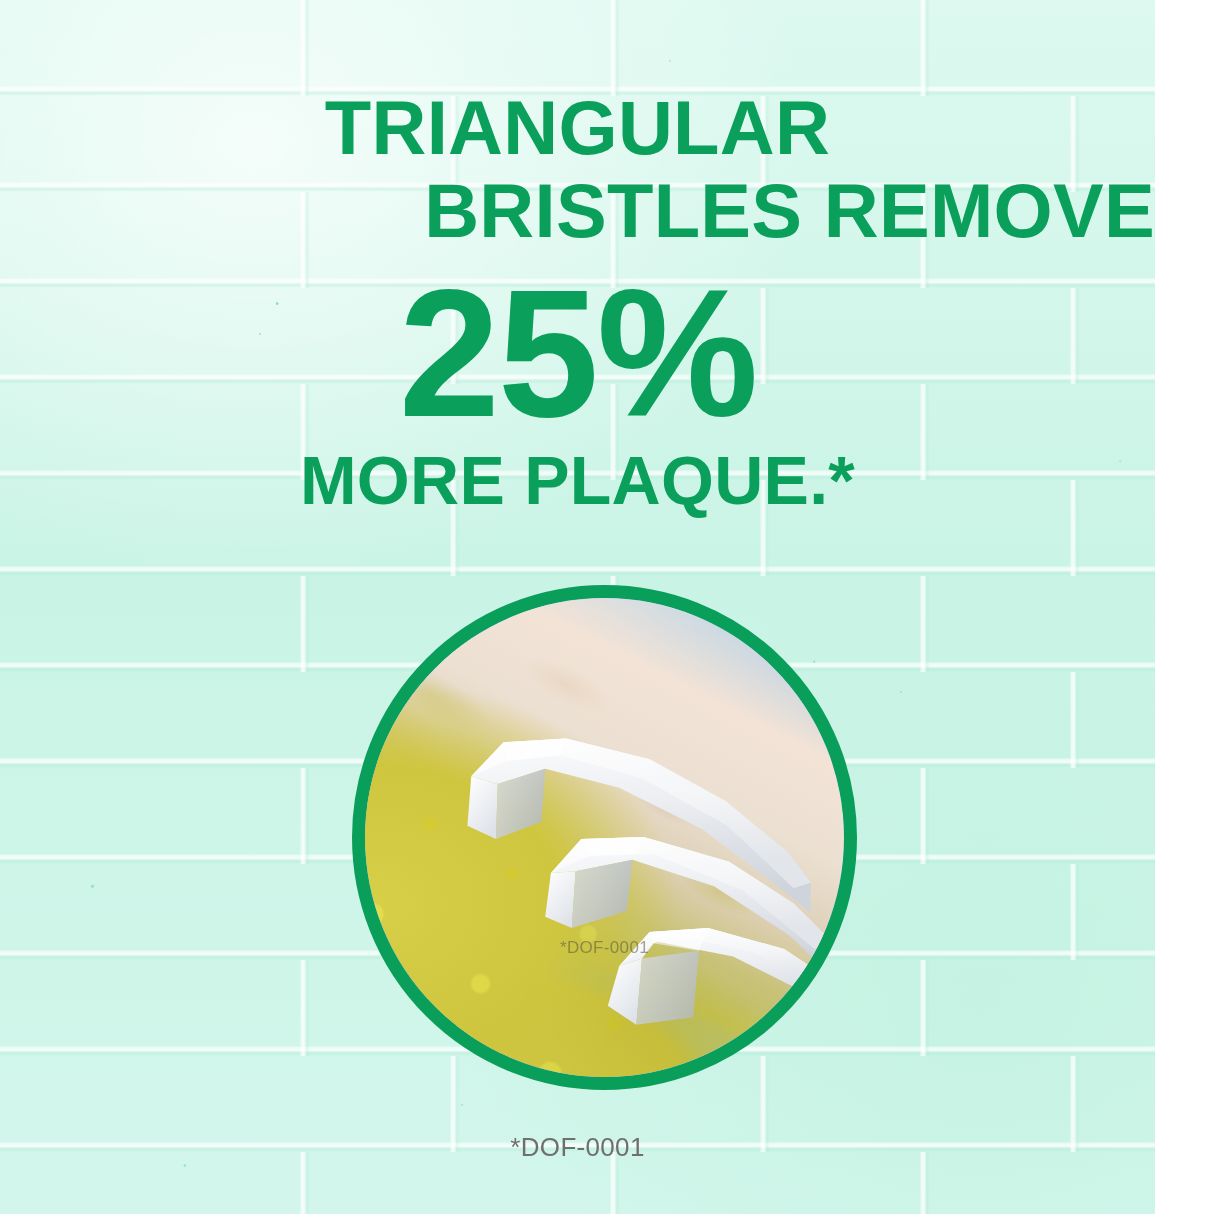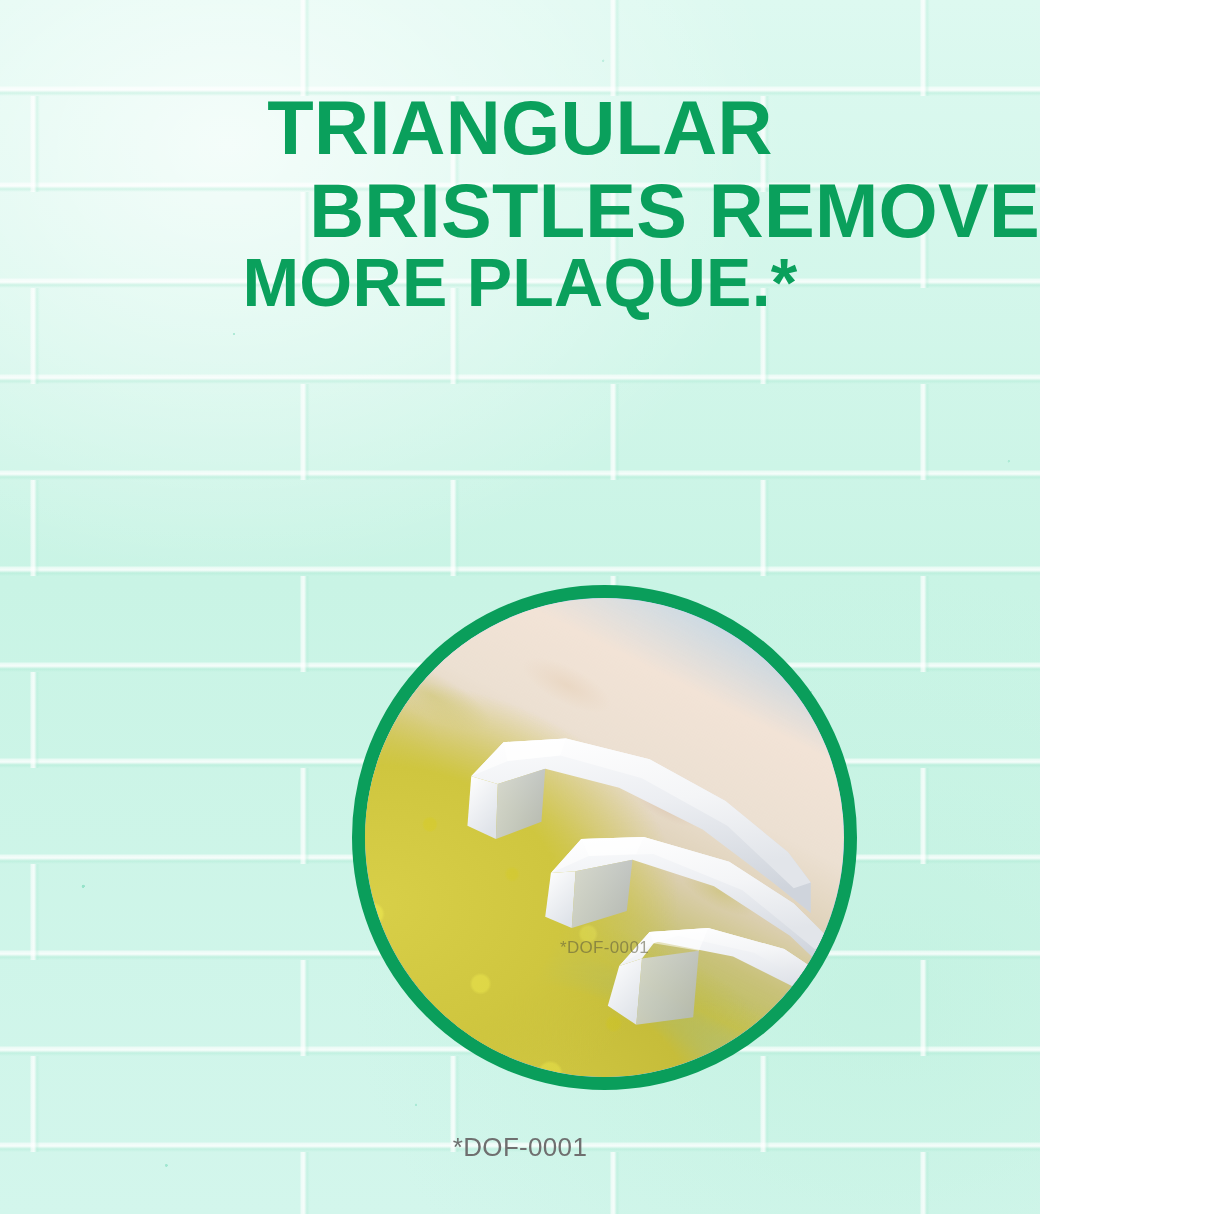--- a/index.html
+++ b/index.html
@@ -9,21 +9,21 @@
     background: #ffffff;
   }
 
   body {
     font-family: "Liberation Sans", sans-serif;
   }
 
   
   .ad-canvas {
     position: relative;
-    width: 1040px;
+    width: 1155px;
     height: 1214px;
     overflow: hidden;
     background: #0f172a;
   }
 
   
   .tile-wall {
     position: absolute;
     inset: 0;
     background-color: #cdf5e8;
@@ -319,20 +319,21 @@
       <div class="seam-band" style="top:960px;"></div>
       <div class="seam-band offset" style="top:1056px;"></div>
       <div class="seam-band" style="top:1152px;"></div>
     </div>
     <div class="tile-speckles"></div>
   </div>
 
   <div class="headline-block">
     <span class="headline-line line-1">TRIANGULAR</span>
     <span class="headline-line line-2">BRISTLES REMOVE</span>
+    <span class="big-number">25%</span>
     <span class="headline-line line-4">MORE PLAQUE.*</span>
   </div>
 
   <div class="product-circle">
     <div class="circle-media">
 
       <div class="layer-sky"></div>
       <div class="layer-tooth"></div>
       <div class="layer-tooth-speck"></div>
 

